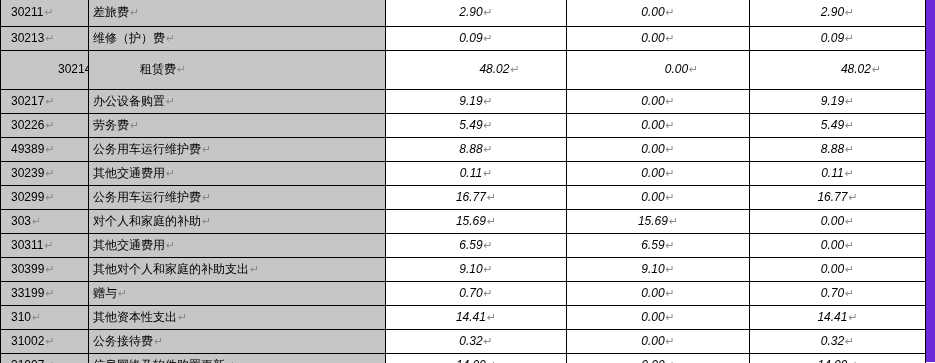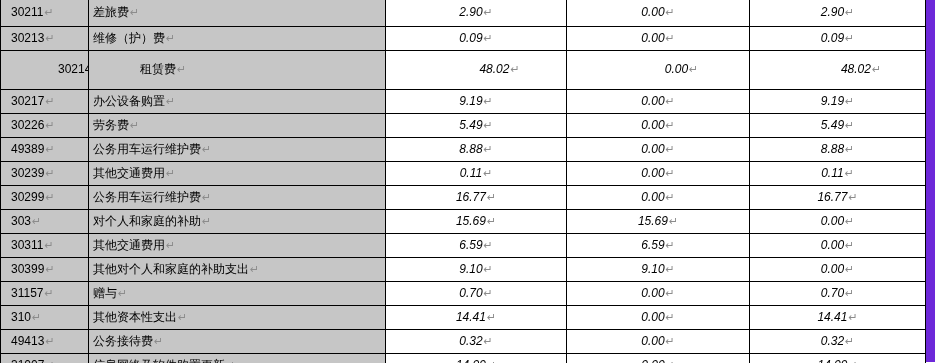--- a/index.html
+++ b/index.html
@@ -278,21 +278,21 @@
           </td>
           <td class="cell-num">
             <span class="cell-inner"><span>9.10</span><span class="pilcrow">↵</span></span>
           </td>
           <td class="cell-num">
             <span class="cell-inner"><span>0.00</span><span class="pilcrow">↵</span></span>
           </td>
         </tr>
         <tr class="row-std">
           <td class="cell-code">
-            <span class="cell-inner"><span>31157</span><span class="pilcrow">↵</span></span>
+            <span class="cell-inner"><span>33199</span><span class="pilcrow">↵</span></span>
           </td>
           <td class="cell-name">
             <span class="cell-inner lbl-indent"><span>赠与</span><span class="pilcrow">↵</span></span>
           </td>
           <td class="cell-num">
             <span class="cell-inner"><span>0.70</span><span class="pilcrow">↵</span></span>
           </td>
           <td class="cell-num">
             <span class="cell-inner"><span>0.00</span><span class="pilcrow">↵</span></span>
           </td>
@@ -312,21 +312,21 @@
           </td>
           <td class="cell-num">
             <span class="cell-inner"><span>0.00</span><span class="pilcrow">↵</span></span>
           </td>
           <td class="cell-num">
             <span class="cell-inner"><span>14.41</span><span class="pilcrow">↵</span></span>
           </td>
         </tr>
         <tr class="row-std">
           <td class="cell-code">
-            <span class="cell-inner"><span>49413</span><span class="pilcrow">↵</span></span>
+            <span class="cell-inner"><span>31002</span><span class="pilcrow">↵</span></span>
           </td>
           <td class="cell-name">
             <span class="cell-inner lbl-indent"><span>公务接待费</span><span class="pilcrow">↵</span></span>
           </td>
           <td class="cell-num">
             <span class="cell-inner"><span>0.32</span><span class="pilcrow">↵</span></span>
           </td>
           <td class="cell-num">
             <span class="cell-inner"><span>0.00</span><span class="pilcrow">↵</span></span>
           </td>

